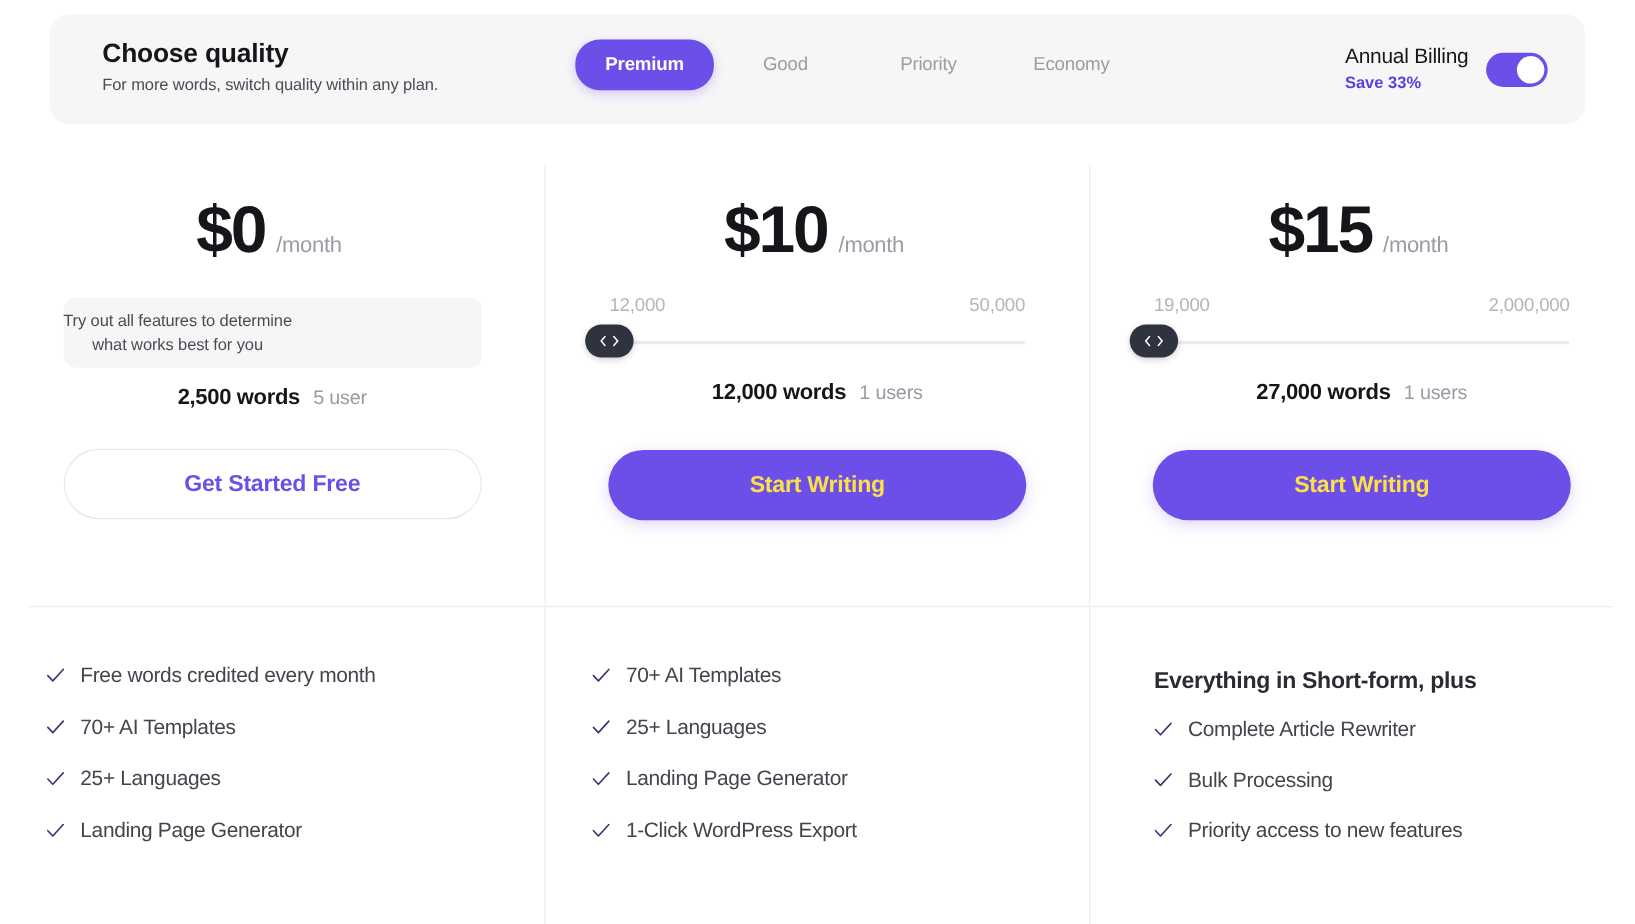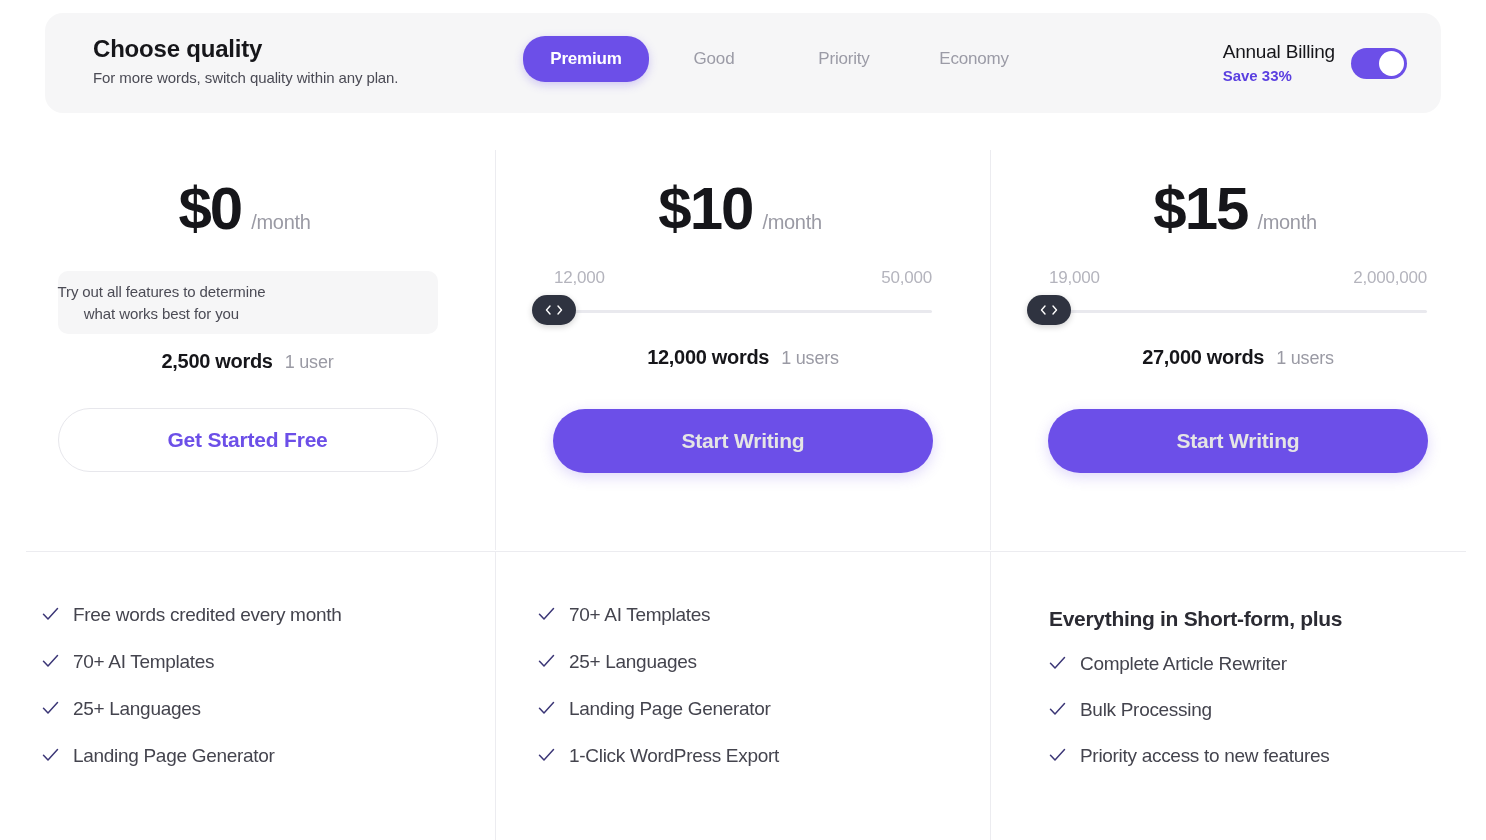--- a/index.html
+++ b/index.html
@@ -246,21 +246,21 @@
     height: 64px;
     border-radius: 34px;
     font-size: 21px;
     font-weight: bold;
     letter-spacing: -0.2px;
     cursor: pointer;
     font-family: "Liberation Sans", sans-serif;
   }
   .cta.primary {
     background: #6c4fe8;
-    color: #e5e5e5;
+    color: #fde047;
     border: none;
     box-shadow: 0 4px 14px rgba(108,79,232,0.22);
     text-align: center;
   }
   .cta.outline {
     background: #ffffff;
     color: #6c4fe8;
     border: 1px solid #e7e7ec;
     margin-top: 35px;
   }
@@ -362,21 +362,21 @@
 
       <div class="free-box">
         <span>
           <span>Try out all features to determine</span><br>
           <span>what works best for you</span>
         </span>
       </div>
 
       <div class="usage-row">
         <span class="usage-words">2,500 words</span>
-        <span class="usage-users">1 user</span>
+        <span class="usage-users">5 user</span>
       </div>
 
       <button class="cta outline">Get Started Free</button>
     </div>
 
     <div class="plan-col">
       <div class="price-row">
         <span class="price-amount">$10</span>
         <span class="price-period">/month</span>
       </div>

